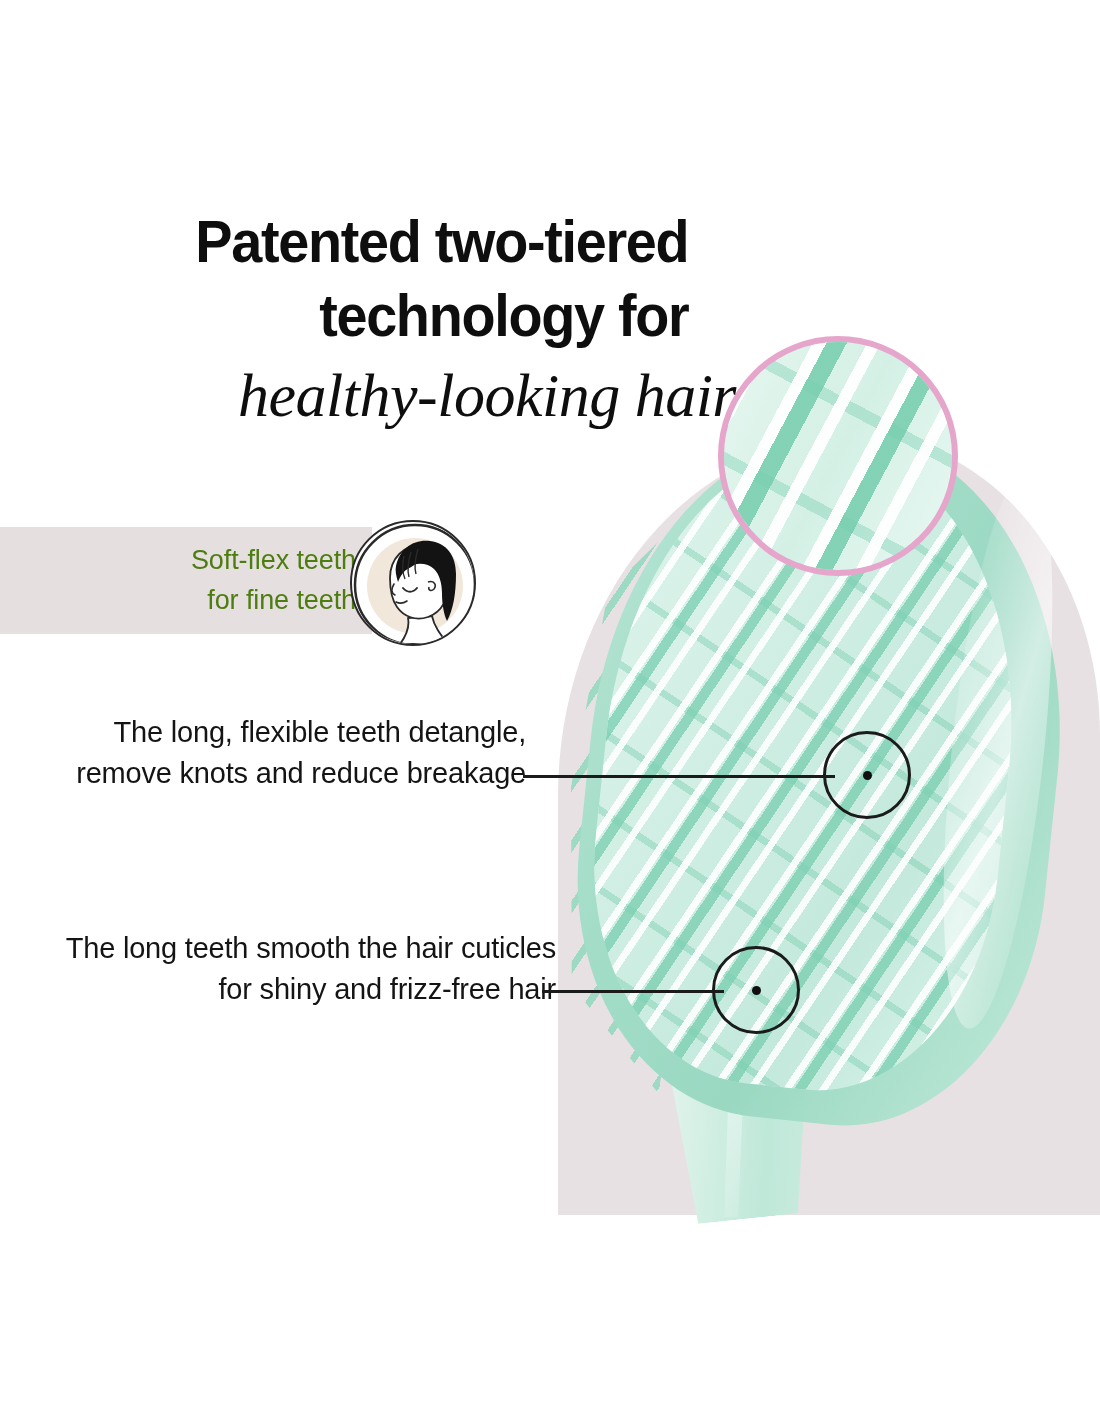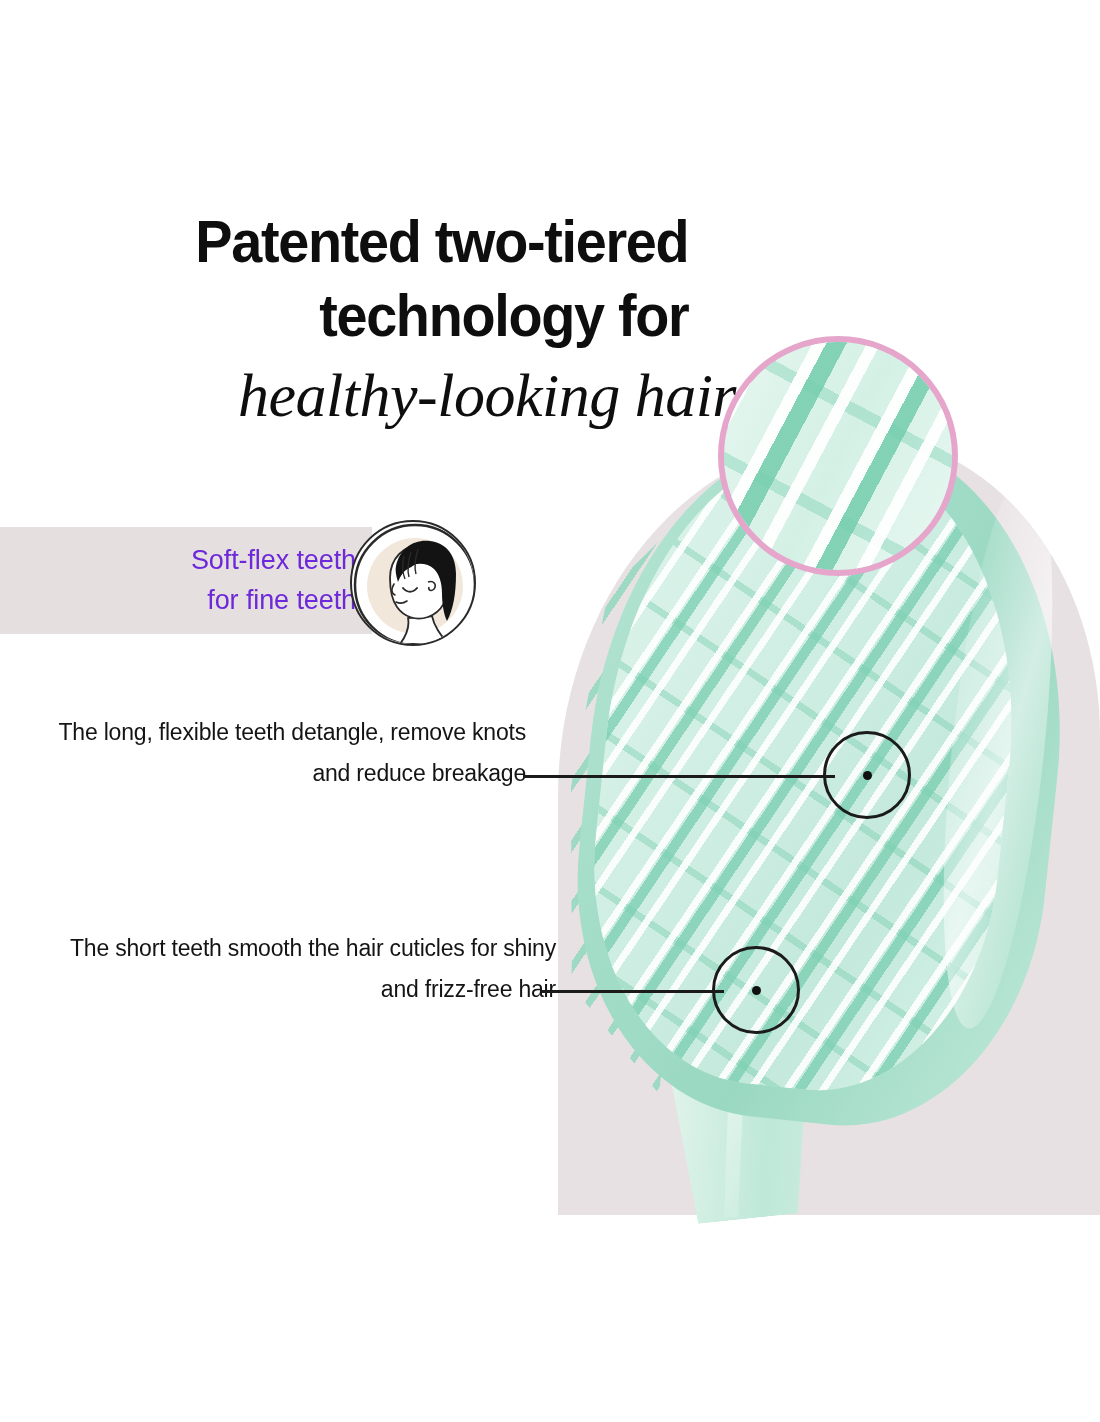--- a/index.html
+++ b/index.html
@@ -211,40 +211,40 @@
     left:0; top:527px;
     width:372px; height:107px;
     background:#e5dfe0;
   }
   .banner-text {
     position:absolute;
     left:56px; top:540px;
     width:300px;
     font-size:27px;
     line-height:40px;
-    color:#6d28d9;
+    color:#4d7c0f;
     letter-spacing:-0.1px;
   }
 
   
   .face-icon {
     position:absolute;
     left:350px; top:520px;
     width:126px; height:126px;
     border-radius:50%;
     background:#ffffff;
     border:2px solid #2a2a2a;
     overflow:hidden;
   }
 
   
   .para {
     position:absolute;
     color:#141414;
-    font-size:23px;
+    font-size:29px;
     line-height:41px;
     letter-spacing:-0.2px;
   }
   #para-long  { left:56px; top:712px;  width:470px; }
   #para-short { left:56px; top:928px;  width:500px; }
 
   
   .leader {
     position:absolute;
     height:0;
@@ -333,21 +333,21 @@
       <path d="M42 62 C39 67 39 71 43 73" fill="none" stroke="#2a2a2a" stroke-width="1.6" stroke-linecap="round"></path>
       <path d="M44 80 C48 82 52 81 55 79" fill="none" stroke="#2a2a2a" stroke-width="1.6" stroke-linecap="round"></path>
 
       <path d="M76 60 C82 58 85 63 82 67 C79 70 76 68 77 65" fill="none" stroke="#2a2a2a" stroke-width="1.6"></path>
 
       <circle cx="63" cy="63" r="60" fill="none" stroke="#2a2a2a" stroke-width="2.5"></circle>
     </svg>
   </div>
 
   <div class="para" id="para-long">The long, flexible teeth detangle, remove knots and reduce breakage</div>
-  <div class="para" id="para-short">The short teeth smooth the hair cuticles for shiny and frizz-free hair</div>
+  <div class="para" id="para-short">The long teeth smooth the hair cuticles for shiny and frizz-free hair</div>
 
   <div class="leader" id="leader-1"></div>
   <div class="leader" id="leader-2"></div>
 
   <div class="callout" id="callout-1">
     <div class="dot"></div>
   </div>
   <div class="callout" id="callout-2">
     <div class="dot"></div>
   </div>

